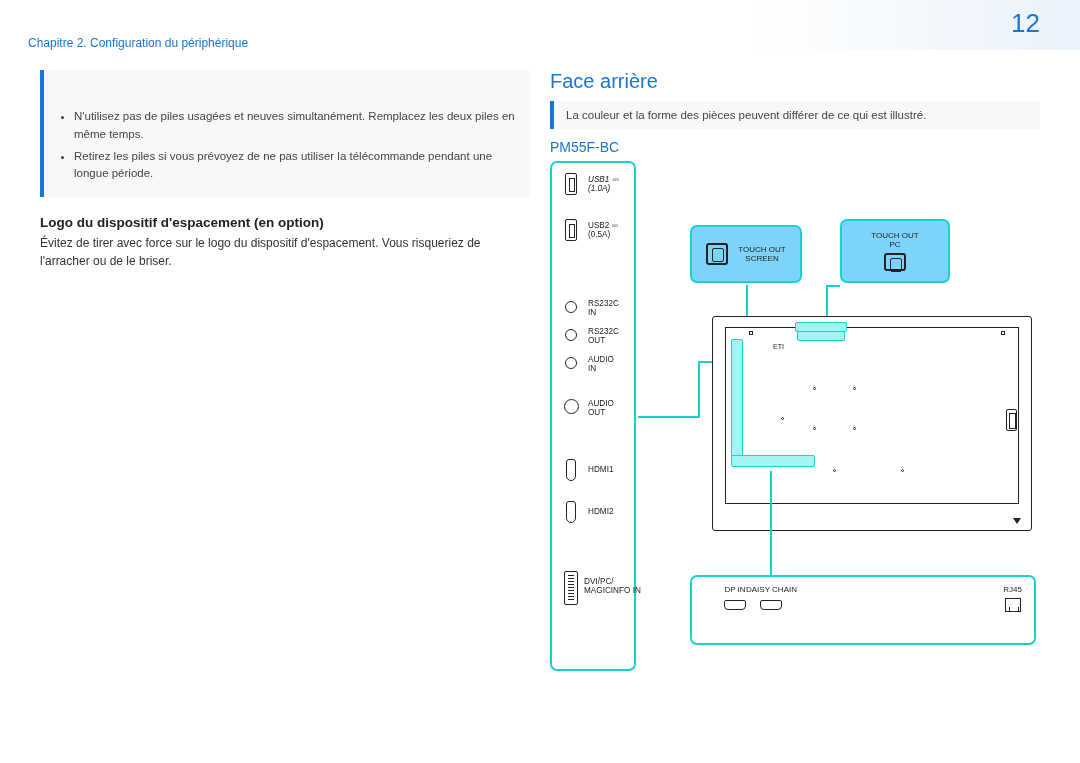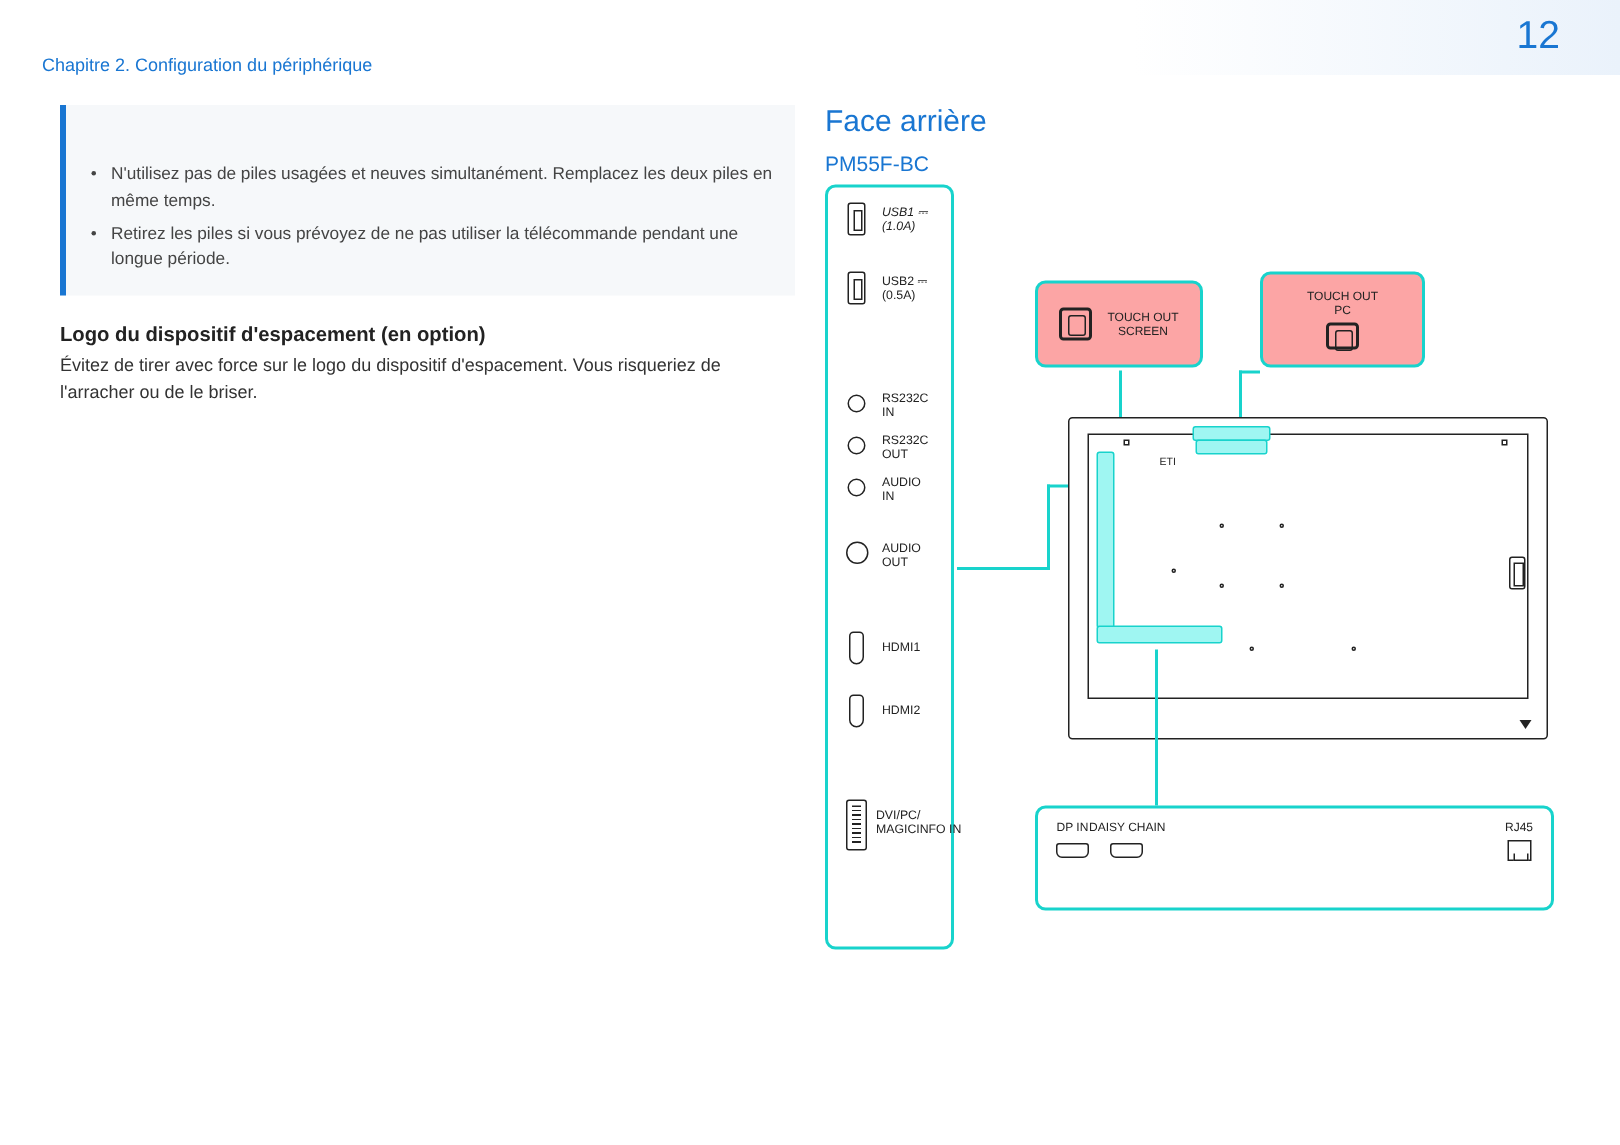--- a/index.html
+++ b/index.html
@@ -151,21 +151,21 @@
     font-size: 8.2px;
     color: #222;
     line-height: 1.15;
     white-space: nowrap;
   }
 
   .callout-box {
     position: absolute;
     border: 2.2px solid #18d3cc;
     border-radius: 7px;
-    background: #fca5a5;
+    background: #7dd3fc;
     display: flex;
     align-items: center;
     justify-content: center;
     gap: 10px;
     padding: 10px;
   }
   .touch-sq {
     width: 22px; height: 22px;
     border: 2px solid #222;
     border-radius: 3px;
@@ -293,20 +293,21 @@
         <li>N'utilisez pas de piles usagées et neuves simultanément. Remplacez les deux piles en même temps.</li>
         <li>Retirez les piles si vous prévoyez de ne pas utiliser la télécommande pendant une longue période.</li>
       </ul>
     </div>
     <div class="subhead">Logo du dispositif d'espacement (en option)</div>
     <div class="body-text">Évitez de tirer avec force sur le logo du dispositif d'espacement. Vous risqueriez de l'arracher ou de le briser.</div>
   </div>
 
   <div class="col">
     <div class="h2-title">Face arrière</div>
+    <div class="info-bar">La couleur et la forme des pièces peuvent différer de ce qui est illustré.</div>
     <div class="model">PM55F-BC</div>
 
     <div class="diagram-area">
 
       <div class="vert-panel">
         <div class="port-col" style="top:10px;">
             <div class="port-rect"></div>
           </div>
         <div class="port-label" style="top:12px; white-space:pre;font-style:italic;">USB1 ⎓
 (1.0A)</div>
@@ -396,21 +397,21 @@
         <div class="screw" style="right:26px; top:14px;"></div>
         <div class="key-ic"></div>
         <div class="tri"></div>
         <div style="position:absolute; left:60px; top:26px; font-size:7px;">ETI</div>
       </div>
 
       <div class="lead v" style="left:220px; top:310px; height:104px;"></div>
 
       <div class="bottom-panel">
         <div class="bottom-row">
-          <div style="text-align:center;">
+          <div style="text-align:center;margin-left:20px;">
             <div class="b-label">DP IN</div>
             <div class="dp-port"></div>
           </div>
           <div style="text-align:center;">
             <div class="b-label">DAISY CHAIN</div>
             <div class="dp-port"></div>
           </div>
           <div style="flex:1;"></div>
           <div style="text-align:center;">
             <div class="b-label">RJ45</div>

